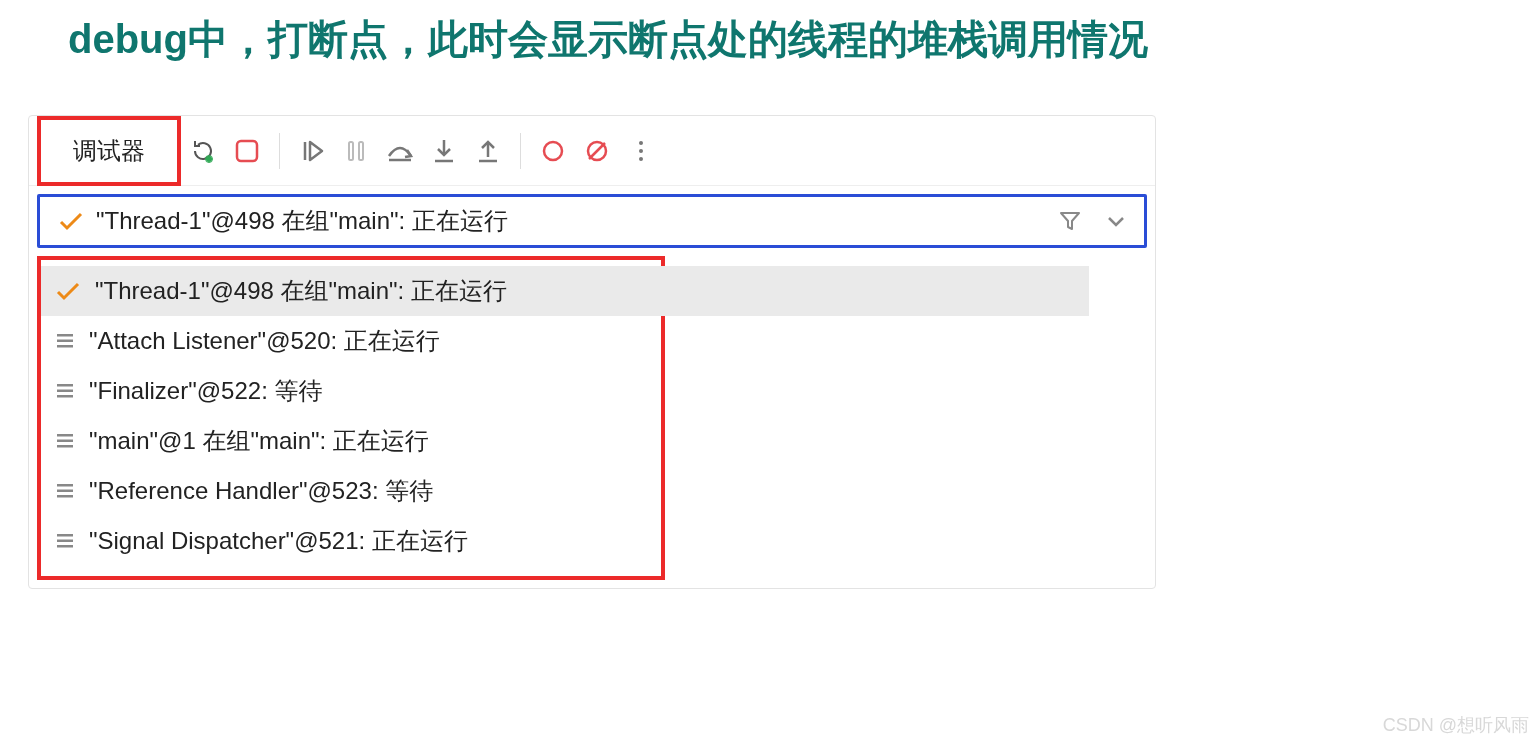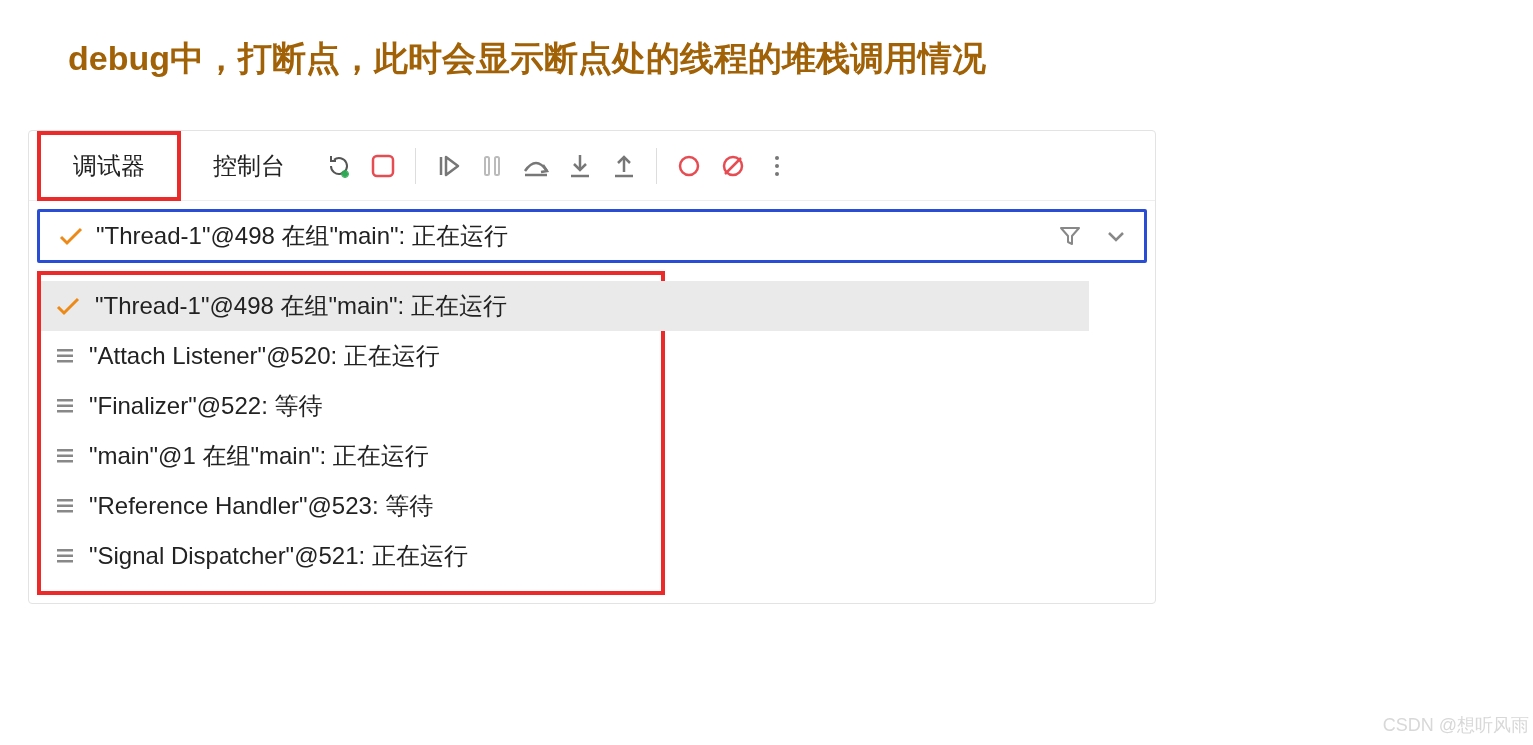--- a/index.html
+++ b/index.html
@@ -5,24 +5,24 @@
   * { box-sizing: border-box; }
   body {
     margin: 0;
     font-family: -apple-system, "Segoe UI", "PingFang SC", "Microsoft YaHei", sans-serif;
     background: #fff;
     width: 1533px;
     height: 745px;
     position: relative;
   }
   .heading {
-    font-size: 34px;
+    font-size: 40px;
     font-weight: 700;
-    padding: 36px 0 0 68px;
-    color: #a16207;
+    padding: 12px 0 0 68px;
+    color: #0f766e;
     letter-spacing: 0px;
   }
   .panel-wrap {
     margin: 48px 0 0 28px;
     width: 1128px;
     border: 1px solid #e3e3e3;
     border-radius: 4px;
     background: #fff;
   }
   .toolbar {
@@ -110,23 +110,20 @@
 </head>
 <body>
 
 <div class="heading">debug中，打断点，此时会显示断点处的线程的堆栈调用情况</div>
 
 <div class="panel-wrap">
 
   <div class="toolbar">
     <div class="tab active active-box">
       <span>调试器</span>
-    </div>
-    <div class="tab">
-      <span>控制台</span>
     </div>
 
     <div class="tb-btn">
       <svg width="28" height="28" viewBox="0 0 28 28">
         <path d="M6 14a8 8 0 1 0 3-6.2" fill="none" stroke="#555" stroke-width="2"></path>
         <polyline points="6,4 6,9 11,9" fill="none" stroke="#555" stroke-width="2"></polyline>
         <circle cx="20" cy="22" r="3" fill="#2fa955"></circle>
         <circle cx="20" cy="22" r="3.5" fill="none" stroke="#2fa955" stroke-width="1"></circle>
         <line x1="17" y1="22" x2="23" y2="22" stroke="#2fa955" stroke-width="1"></line>
       </svg>

